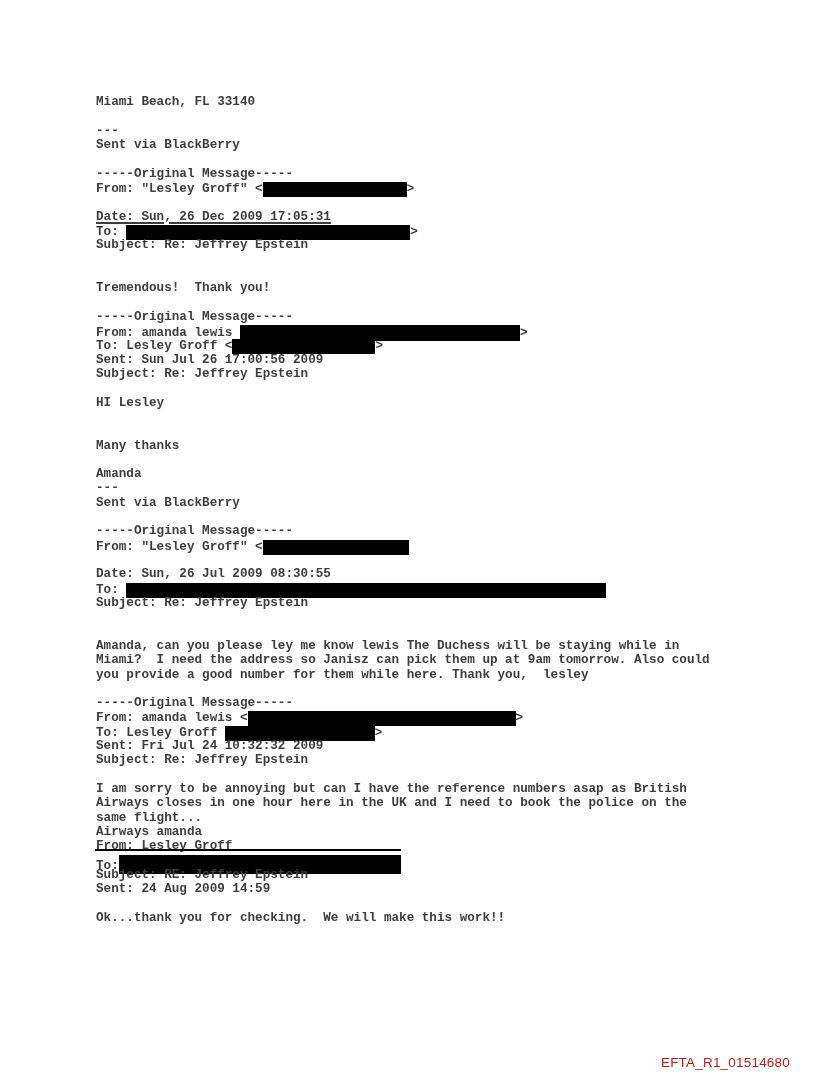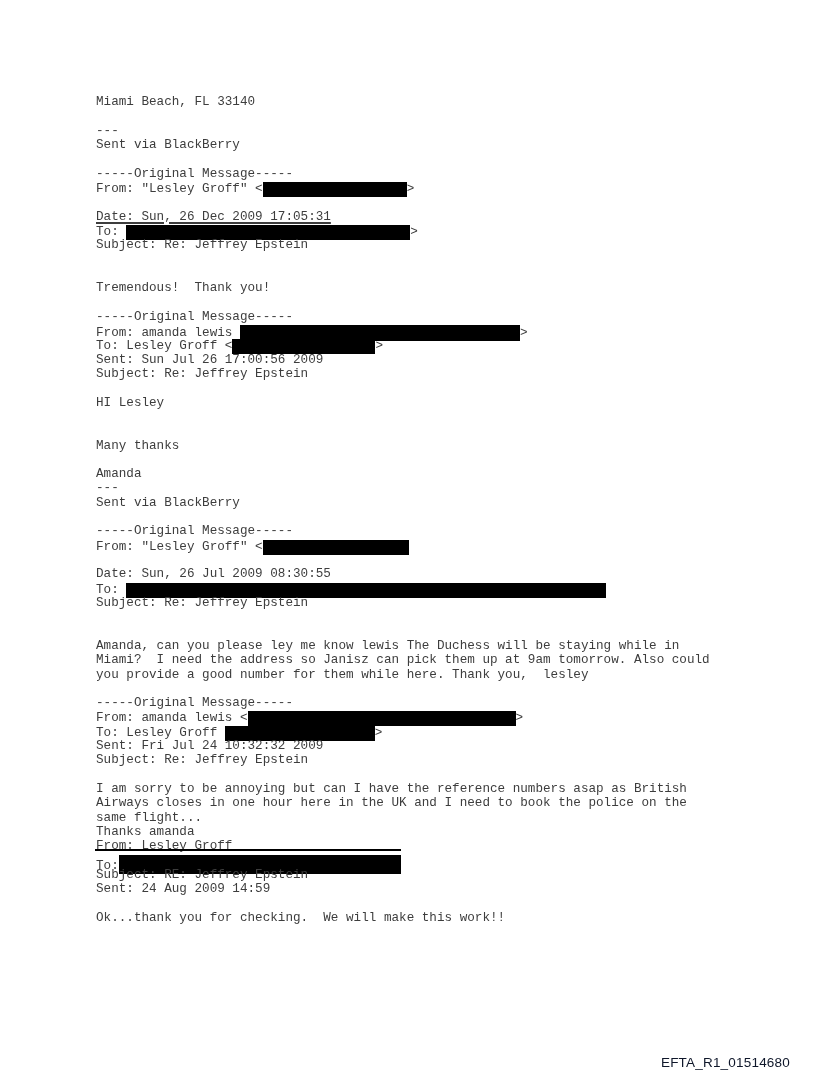--- a/index.html
+++ b/index.html
@@ -21,20 +21,21 @@
     width: 700px;
     font-family: "Liberation Mono", "DejaVu Sans Mono", monospace;
     font-size: 12.63px;
     line-height: 14.32px;
     color: #3d3d3d;
   }
   .line {
     height: 14.32px;
     position: relative;
     white-space: pre;
+    font-weight: bold;
   }
   .txt { white-space: pre; }
   .underline {
     text-decoration: underline;
     text-decoration-thickness: 1.5px;
     text-underline-offset: 2px;
   }
   .redact {
     display: inline-block;
     background: #000000;
@@ -45,21 +46,21 @@
     position: absolute;
     background: #000000;
     height: 2px;
   }
   .bates {
     position: absolute;
     top: 1055px;
     right: 26px;
     font-family: "Liberation Sans", sans-serif;
     font-size: 13.5px;
-    color: #0f172a;
+    color: #b91c1c;
     letter-spacing: 0.2px;
   }
 </style>
 </head>
 <body>
 
 <div class="page">
   <div class="email-thread">
       <div class="line"><span class="txt">Miami Beach, FL 33140</span></div>
       <div class="line"></div>
@@ -105,21 +106,21 @@
       <div class="line"></div>
       <div class="line"><span class="txt">-----Original Message-----</span></div>
       <div class="line"><span class="txt">From: amanda lewis &lt;</span><span class="redact" style="width: 268px; height: 15px; background: rgb(0, 0, 0);"></span><span class="txt">&gt;</span></div>
       <div class="line"><span class="txt">To: Lesley Groff </span><span class="redact" style="width: 150px; height: 15px; background: rgb(0, 0, 0);"></span><span class="txt">&gt;</span></div>
       <div class="line"><span class="txt">Sent: Fri Jul 24 10:32:32 2009</span></div>
       <div class="line"><span class="txt">Subject: Re: Jeffrey Epstein</span></div>
       <div class="line"></div>
       <div class="line"><span class="txt">I am sorry to be annoying but can I have the reference numbers asap as British</span></div>
       <div class="line"><span class="txt">Airways closes in one hour here in the UK and I need to book the police on the</span></div>
       <div class="line"><span class="txt">same flight...</span></div>
-      <div class="line"><span class="txt">Thanks amanda</span></div>
+      <div class="line"><span class="txt">Airways amanda</span></div>
       <div class="line"><span class="txt">From: Lesley Groff</span><span class="hrule" style="left: -1px; top: 10px; width: 306px; background: rgb(0, 0, 0);"></span></div>
       <div class="line"><span class="txt">To:</span><span class="redact" style="width: 282px; height: 19px; background: rgb(0, 0, 0);"></span></div>
       <div class="line"><span class="txt">Subject: RE: Jeffrey Epstein</span></div>
       <div class="line"><span class="txt">Sent: 24 Aug 2009 14:59</span></div>
       <div class="line"></div>
       <div class="line"><span class="txt">Ok...thank you for checking.  We will make this work!!</span></div>
     </div>
   <div class="bates">EFTA_R1_01514680</div>
 </div>
 

